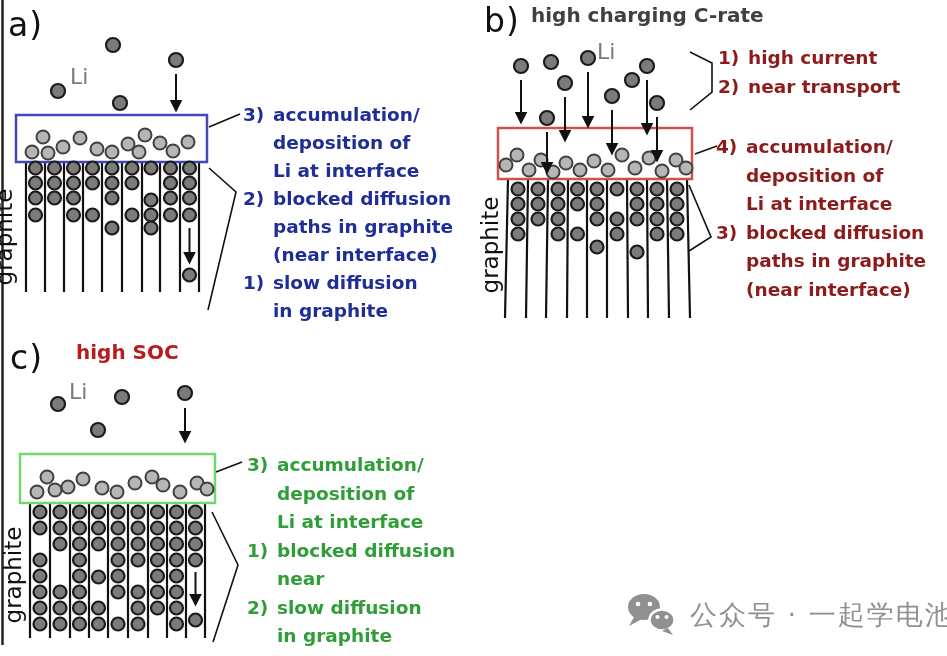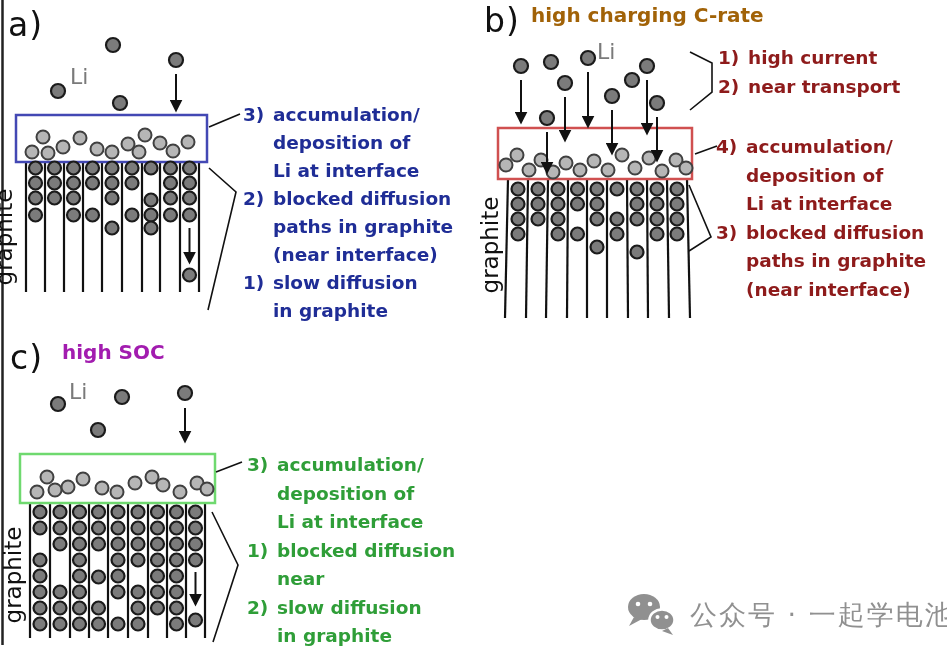--- a/index.html
+++ b/index.html
@@ -310,21 +310,21 @@
         <span class="ann-num">1)</span>
         <span class="ann-txt">slow diffusion</span>
       </div>
       <div class="ann-row">
         <span class="ann-num"></span>
         <span class="ann-txt">in graphite</span>
       </div>
     </div>
 
   <div class="plabel" style="left: 484px; top: 4px; color: rgb(17, 17, 17);">b)</div>
-  <div class="ptitle" style="left: 531px; top: 4px; color: #a16207;">high charging C-rate</div>
+  <div class="ptitle" style="left: 531px; top: 4px; color: #404040;">high charging C-rate</div>
   <div class="lilabel" style="left: 597px; top: 41px; color: rgb(122, 122, 122);">Li</div>
   <div class="glabel" style="left:435px;top:231px">graphite</div>
   <div class="ann" style="left: 718px; top: 43px; --lh: 29px; color: rgb(142, 27, 27);">
       <div class="ann-row">
         <span class="ann-num">1)</span>
         <span class="ann-txt">high current</span>
       </div>
       <div class="ann-row">
         <span class="ann-num">2)</span>
         <span class="ann-txt">near transport</span>
@@ -351,21 +351,21 @@
         <span class="ann-num"></span>
         <span class="ann-txt">paths in graphite</span>
       </div>
       <div class="ann-row">
         <span class="ann-num"></span>
         <span class="ann-txt">(near interface)</span>
       </div>
     </div>
 
   <div class="plabel" style="left: 10px; top: 341px; color: rgb(17, 17, 17);">c)</div>
-  <div class="ptitle" style="left: 62px; top: 341px; color: #a21caf;">high SOC</div>
+  <div class="ptitle" style="left: 76px; top: 341px; color: #b91c1c;">high SOC</div>
   <div class="lilabel" style="left: 69px; top: 381px; color: rgb(122, 122, 122);">Li</div>
   <div class="glabel" style="left:-42px;top:561px">graphite</div>
   <div class="ann" style="left: 247px; top: 451px; --lh: 28.5px; color: rgb(47, 158, 56);">
       <div class="ann-row">
         <span class="ann-num">3)</span>
         <span class="ann-txt">accumulation/</span>
       </div>
       <div class="ann-row">
         <span class="ann-num"></span>
         <span class="ann-txt">deposition of</span>

